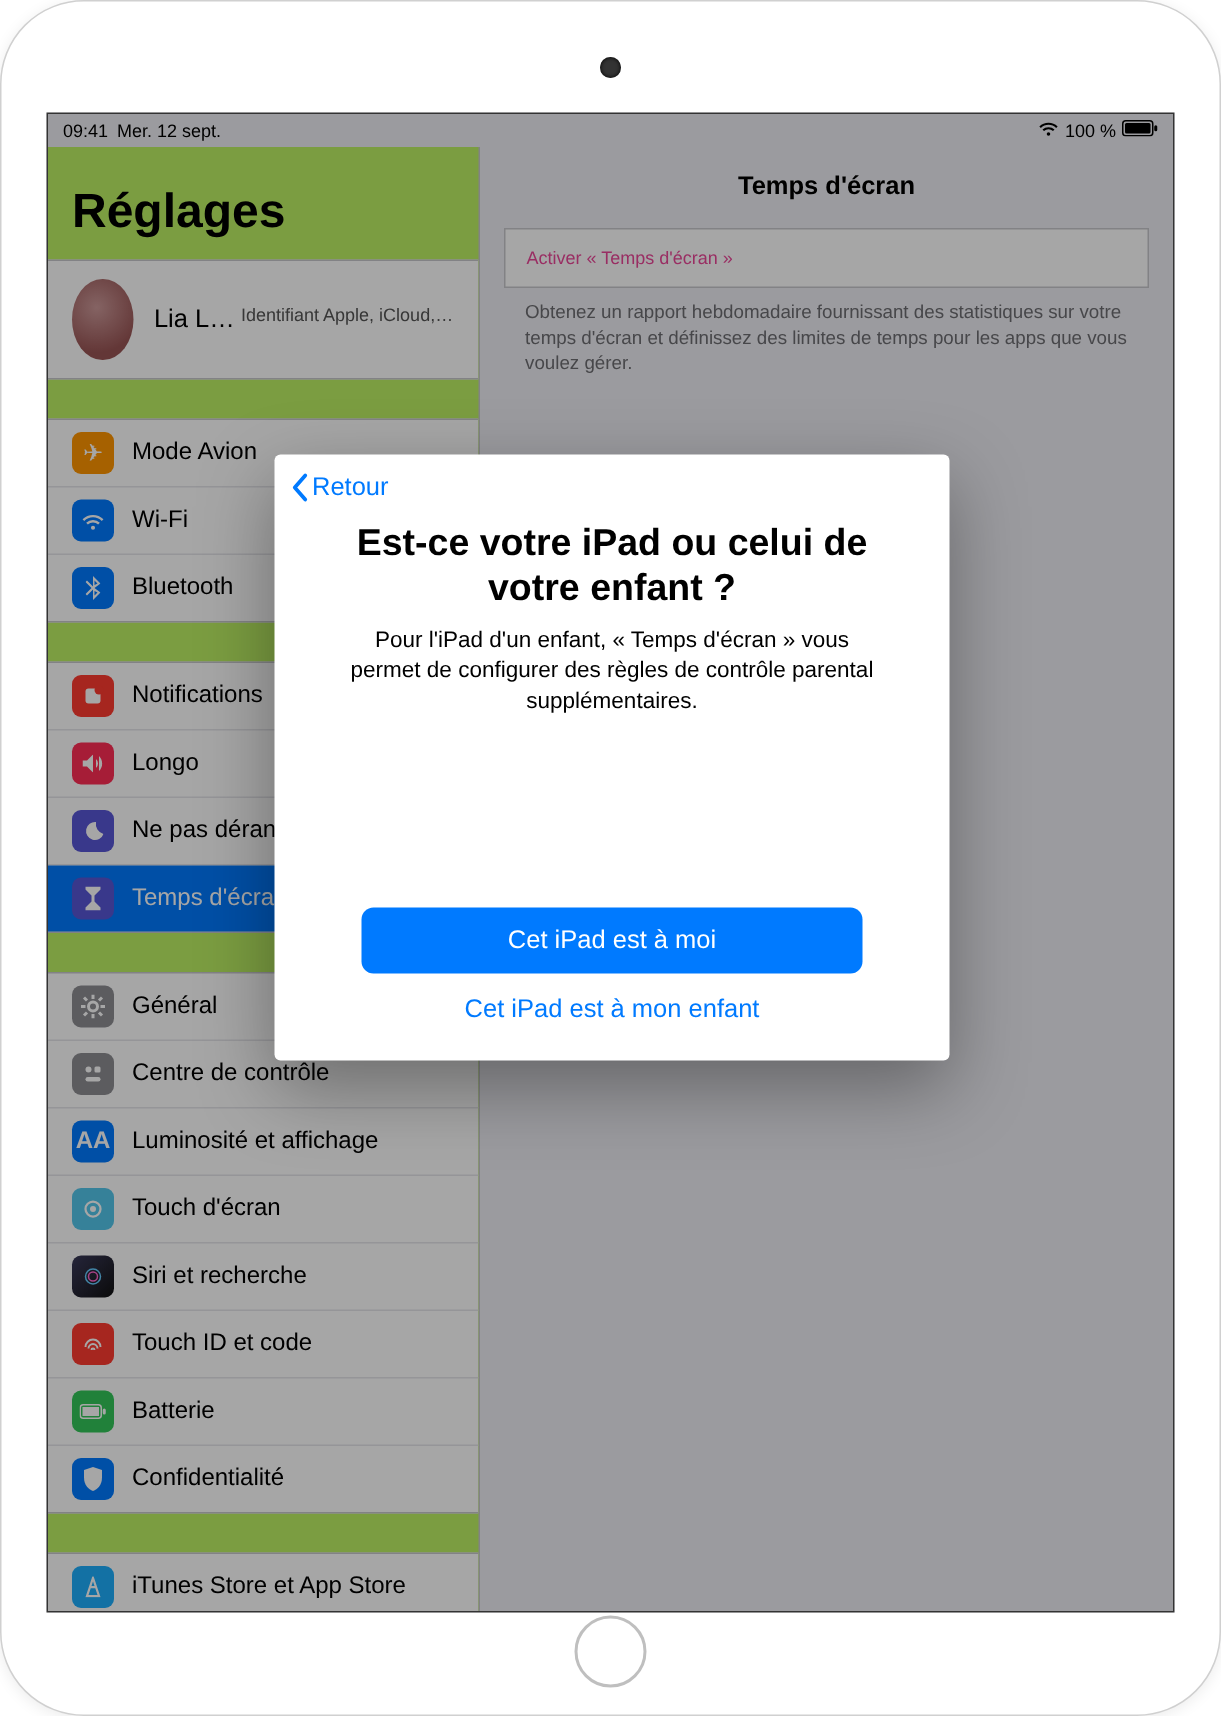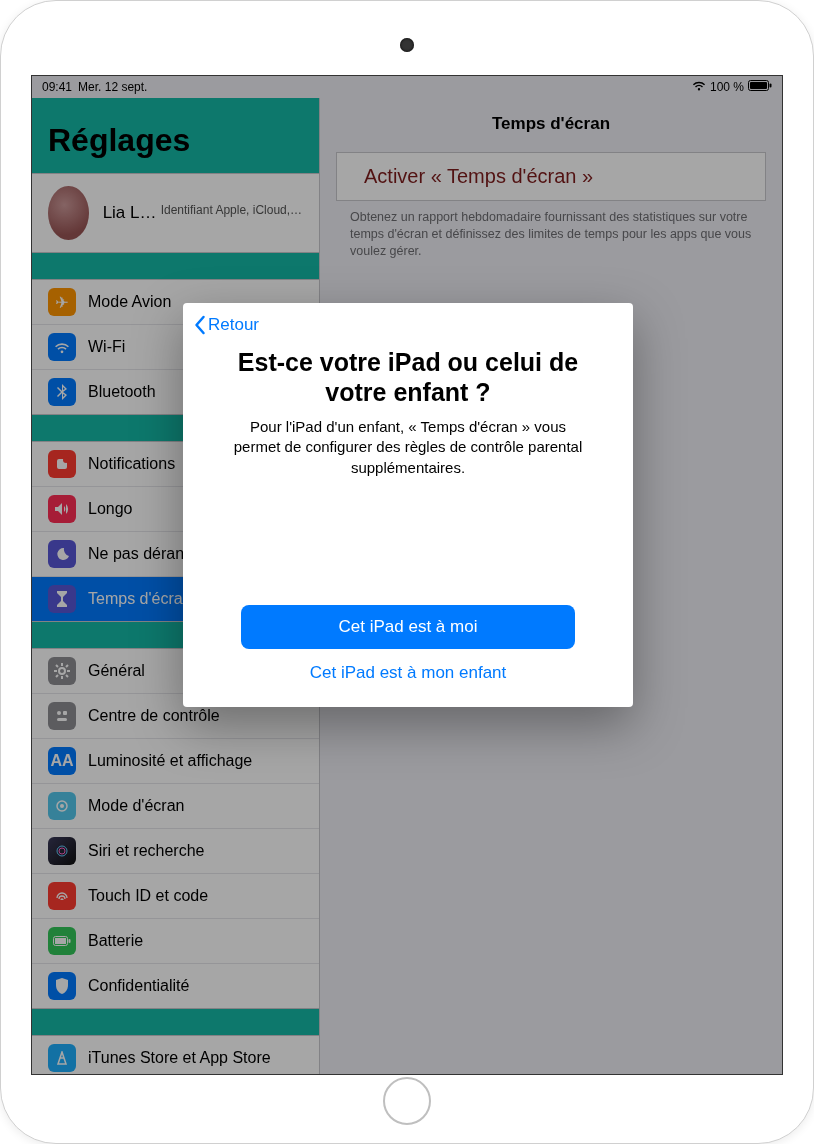--- a/index.html
+++ b/index.html
@@ -40,21 +40,21 @@
   }
   .statusbar .left { display: flex; gap: 6px; }
   .statusbar .right { display: flex; gap: 4px; }
 
   
   .split {
     display: flex; height: calc(100% - 22px);
   }
   .sidebar {
     width: 288px; flex: 0 0 288px;
-    background: #14b8a6;
+    background: #bef264;
     border-right: 1px solid #c8c8cc;
     overflow: hidden;
   }
   .detail {
     flex: 1;
     background: #efeff4;
     display: flex; flex-direction: column;
   }
 
   
@@ -89,21 +89,21 @@
     width: 28px; height: 28px; border-radius: 6px; flex: 0 0 28px;
     display: flex; align-items: center; justify-content: center;
     font-size: 16px; color: #fff;
   }
 
   
   .detail-title { text-align: center; font-size: 17px; font-weight: 600; padding: 16px 0 18px 0; color:#000; }
   .detail-body { padding: 0 16px; }
   .link-cell {
     background: #fff; border: 1px solid #c8c8cc; border-radius: 0;
-    padding: 12px 27px; color: #7f1d1d; font-size: 20px;
+    padding: 12px 14px; color: #ec4899; font-size: 12px;
   }
   .footer-note { font-size: 12.5px; color: #6d6d72; padding: 8px 14px 0 14px; line-height: 1.35; }
 
   
   .dim {
     position: absolute; inset: 0;
     background: rgba(0,0,0,0.35);
   }
 
   
@@ -269,21 +269,21 @@
             <span class="ico" style="background:#007aff;font-weight:700">AA</span>
             <span class="label">Luminosité et affichage</span>
           </div>
           <div class="row">
             <span class="ico" style="background:#54c7ec">
               <svg width="16" height="16" viewBox="0 0 16 16">
                   <circle cx="8" cy="8" r="5" fill="none" stroke="#fff" stroke-width="1.5"></circle>
                   <circle cx="8" cy="8" r="2" fill="#fff"></circle>
                 </svg>
             </span>
-            <span class="label">Mode d'écran</span>
+            <span class="label">Touch d'écran</span>
           </div>
           <div class="row">
             <span class="ico" style="background:linear-gradient(135deg,#3a3a5a,#111)">
               <svg width="16" height="16" viewBox="0 0 16 16">
                   <circle cx="8" cy="8" r="5" fill="none" stroke="#6cf" stroke-width="1"></circle>
                   <circle cx="8" cy="8" r="3" fill="none" stroke="#f6c" stroke-width="1"></circle>
                 </svg>
             </span>
             <span class="label">Siri et recherche</span>
           </div>

